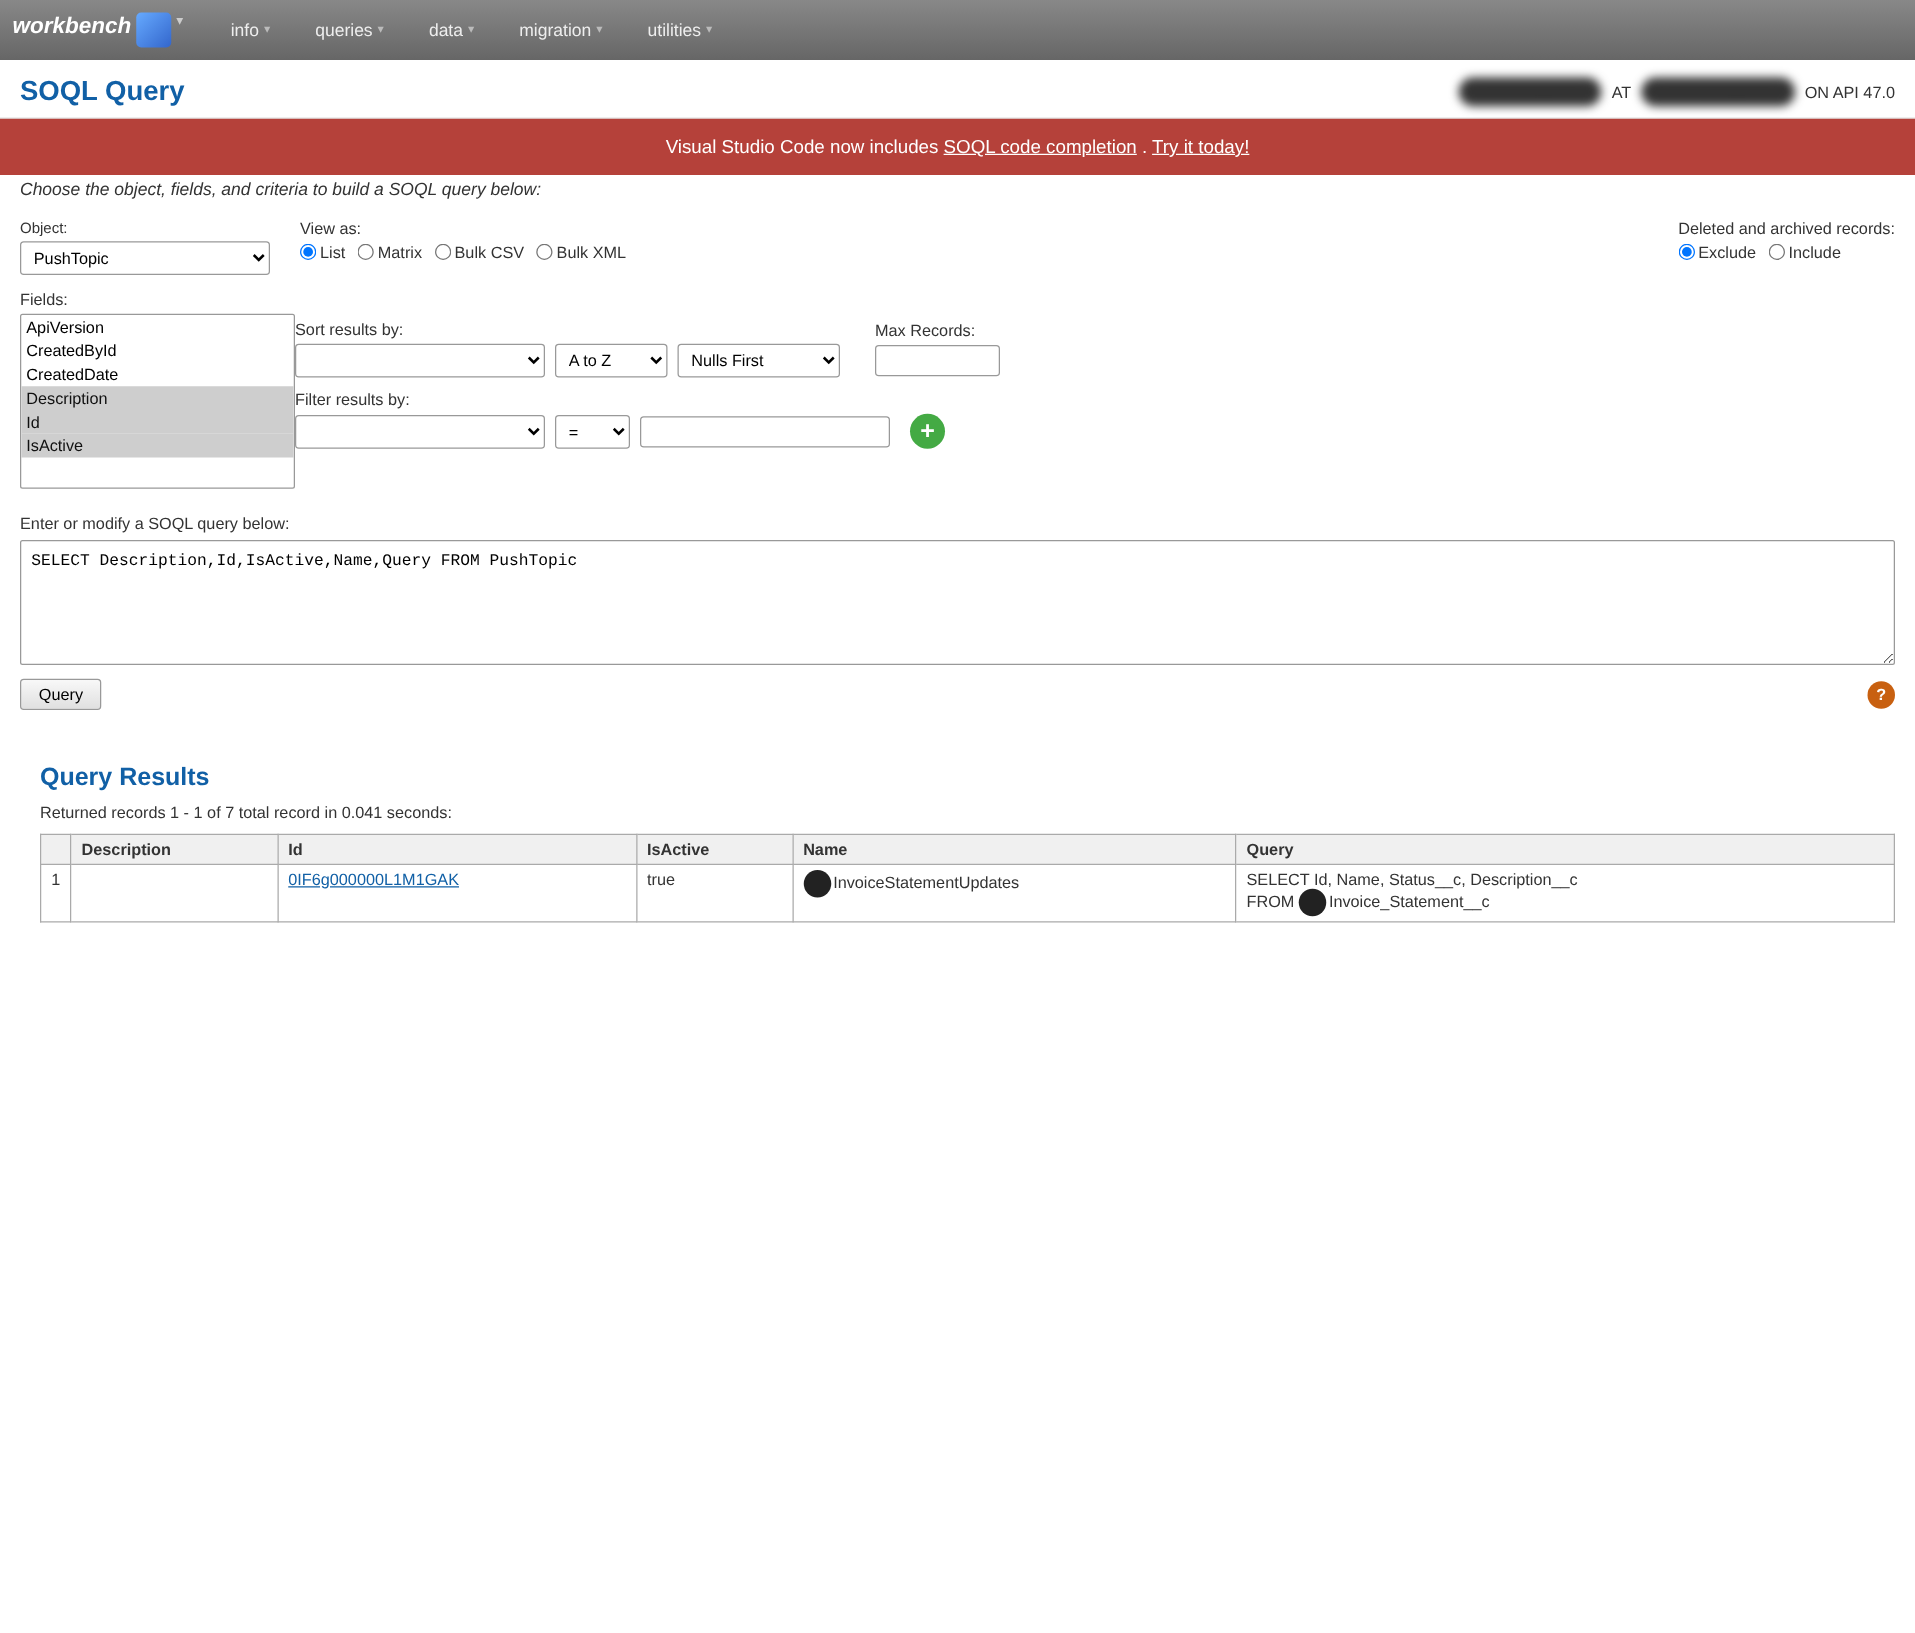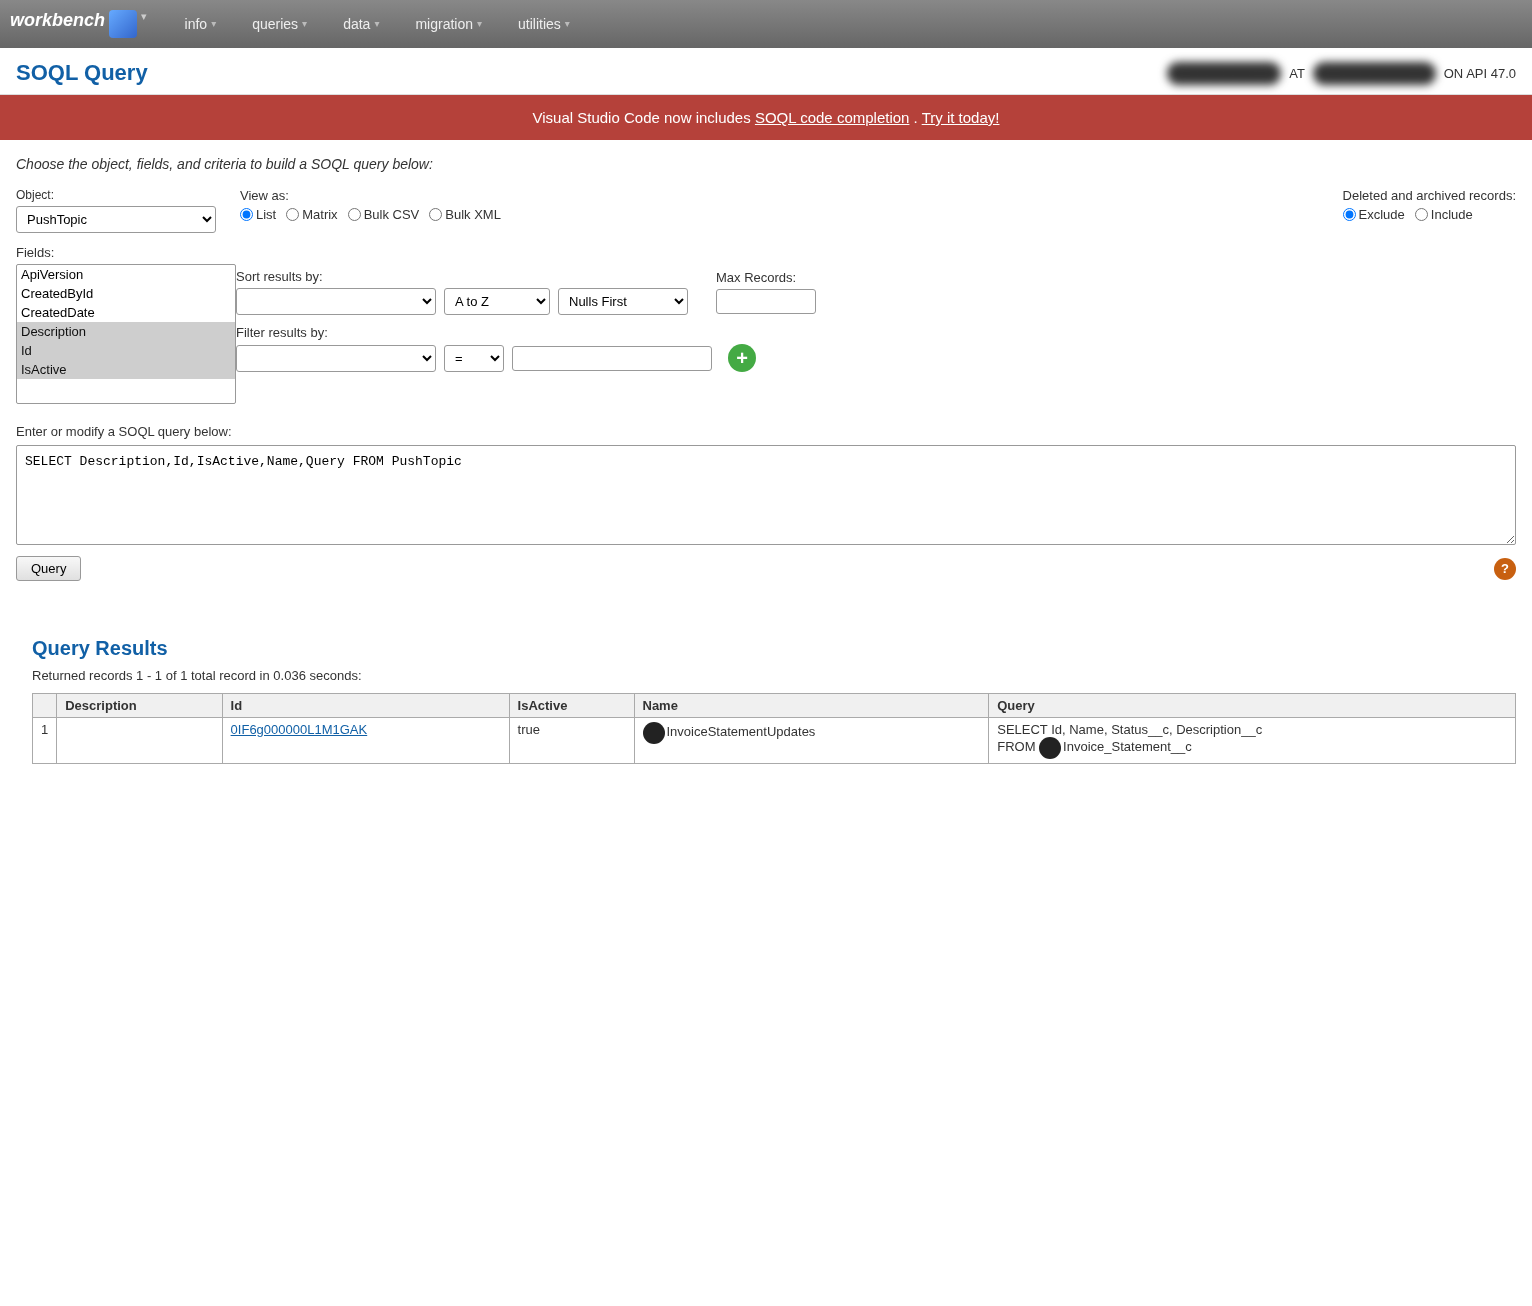--- a/index.html
+++ b/index.html
@@ -93,21 +93,21 @@
       padding: 14px;
       font-size: 15px;
     }
     .banner a {
       color: #fff;
       text-decoration: underline;
     }
 
     
     .main-content {
-      padding: 16px 16px;
+      padding: 3px 16px;
     }
 
     .instruction {
       font-style: italic;
       font-size: 14px;
       margin-bottom: 16px;
       color: #333;
     }
 
     .form-row {
@@ -187,21 +187,21 @@
       gap: 10px;
     }
     .sort-select, .filter-select {
       padding: 4px 6px;
       border: 1px solid #999;
       border-radius: 3px;
       font-size: 13px;
       background: #fff;
     }
     .sort-select-wide { width: 200px; }
-    .sort-select-narrow { width: 106px; }
+    .sort-select-narrow { width: 90px; }
     .sort-select-nulls { width: 130px; }
     .max-records-input {
       width: 100px;
       padding: 4px 6px;
       border: 1px solid #999;
       border-radius: 3px;
       font-size: 13px;
     }
     .filter-eq-select { width: 60px; }
     .filter-value-input {
@@ -486,21 +486,21 @@
   </div>
 
   <div class="query-row">
     <button class="query-btn">Query</button>
     <div class="help-icon">?</div>
   </div>
 </div>
 
 <div class="results-section">
   <h2 class="results-title">Query Results</h2>
-  <p class="results-info">Returned records 1 - 1 of 1 total record in 0.036 seconds:</p>
+  <p class="results-info">Returned records 1 - 1 of 7 total record in 0.041 seconds:</p>
 
   <table class="results-table">
     <thead>
       <tr>
         <th></th>
         <th>Description</th>
         <th>Id</th>
         <th>IsActive</th>
         <th>Name</th>
         <th>Query</th>

